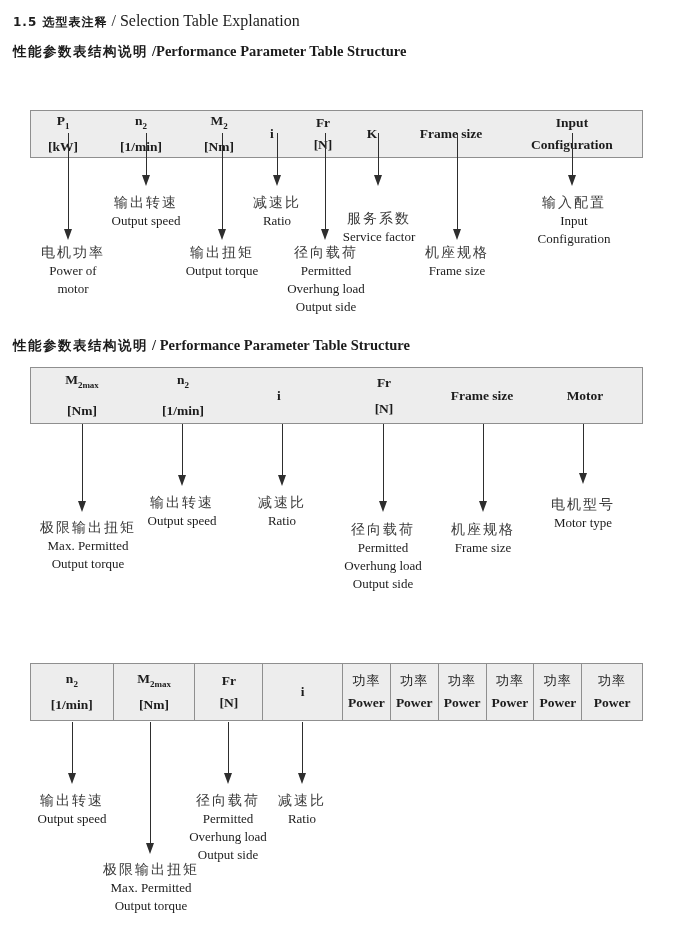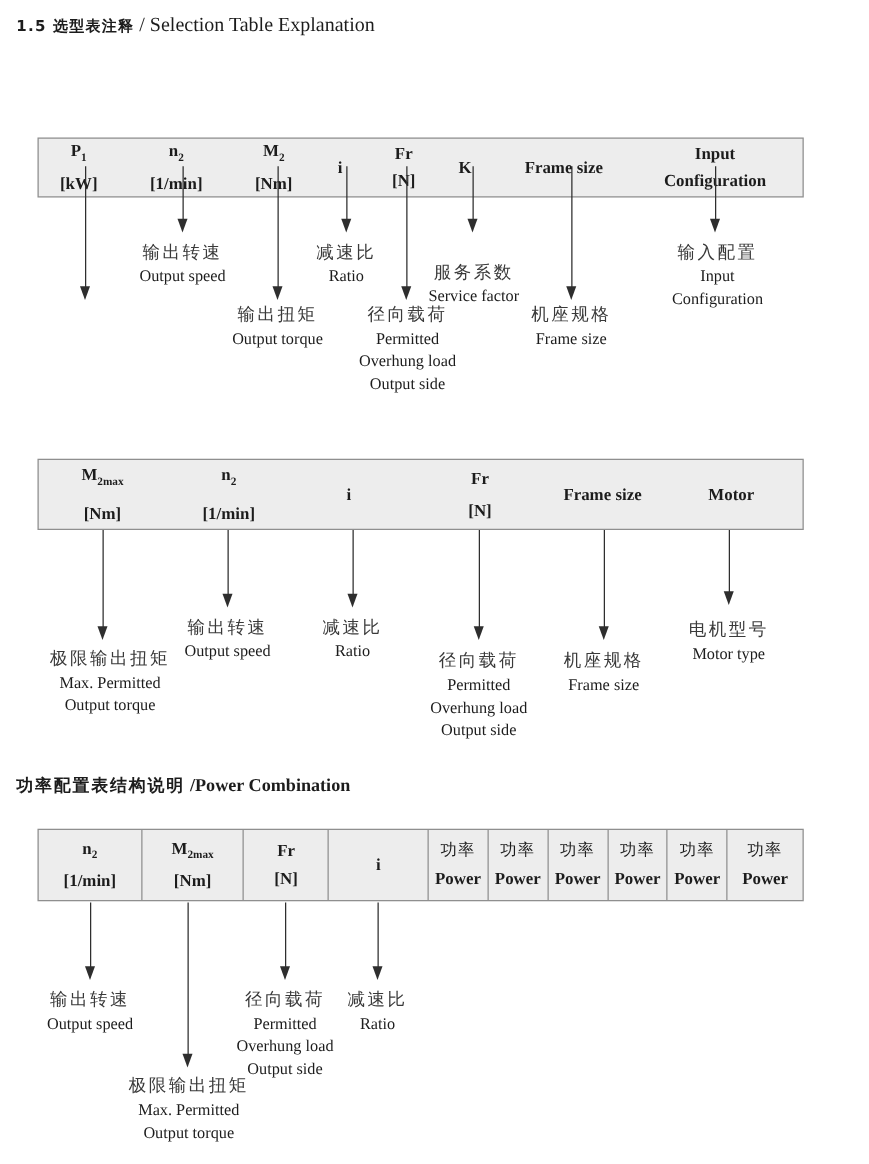--- a/index.html
+++ b/index.html
@@ -38,20 +38,24 @@
 </head>
 <body>
 
 <div class="page">
 
   <div class="title">
     <span class="zh">1.5 选型表注释</span>
     <span class="en">/ Selection Table Explanation</span>
   </div>
 
+  <div class="h2" style="top:42px">
+    <span class="zh">性能参数表结构说明</span>
+    <span class="en">/Performance Parameter Table Structure</span>
+  </div>
 
   <div class="tbl tbl1">
     <div class="cell" style="left:32px">
       <div><span>P</span><sub class="sub">1</sub></div>
       <div>[kW]</div>
     </div>
     <div class="cell" style="left:110px">
       <div><span>n</span><sub class="sub">2</sub></div>
       <div>[1/min]</div>
     </div>
@@ -104,20 +108,25 @@
     </div>
   <div class="arrow" style="left:457px;top:133px;height:107px">
       <i class="shaft"></i>
       <i class="head"></i>
     </div>
   <div class="arrow" style="left:572px;top:133px;height:53px">
       <i class="shaft"></i>
       <i class="head"></i>
     </div>
 
+  <div class="lbl" style="left:73px;top:243px">
+    <div class="zh">电机功率</div>
+      <div class="en">Power of</div>
+      <div class="en">motor</div>
+  </div>
   <div class="lbl" style="left:146px;top:193px">
     <div class="zh">输出转速</div>
       <div class="en">Output speed</div>
   </div>
   <div class="lbl" style="left:222px;top:243px">
     <div class="zh">输出扭矩</div>
       <div class="en">Output torque</div>
   </div>
   <div class="lbl" style="left:277px;top:193px">
     <div class="zh">减速比</div>
@@ -136,20 +145,24 @@
   <div class="lbl" style="left:457px;top:243px">
     <div class="zh">机座规格</div>
       <div class="en">Frame size</div>
   </div>
   <div class="lbl" style="left:574px;top:193px">
     <div class="zh">输入配置</div>
       <div class="en">Input</div>
       <div class="en">Configuration</div>
   </div>
 
+  <div class="h2" style="top:336px">
+    <span class="zh">性能参数表结构说明</span>
+    <span class="en">/ Performance Parameter Table Structure</span>
+  </div>
 
   <div class="tbl tbl2">
     <div class="cell" style="left:51px">
       <div><span>M</span><sub class="sub">2max</sub></div>
       <div>[Nm]</div>
     </div>
     <div class="cell" style="left:152px">
       <div><span>n</span><sub class="sub">2</sub></div>
       <div>[1/min]</div>
     </div>
@@ -214,24 +227,20 @@
   </div>
   <div class="lbl" style="left:483px;top:520px">
     <div class="zh">机座规格</div>
       <div class="en">Frame size</div>
   </div>
   <div class="lbl" style="left:583px;top:495px">
     <div class="zh">电机型号</div>
       <div class="en">Motor type</div>
   </div>
 
-  <div class="h2" style="top:620px">
-    <span class="zh">功率配置表结构说明</span>
-    <span class="en">/Power Combination</span>
-  </div>
 
   <div class="tbl tbl3">
     <div class="c3" style="width:83px">
       <div><span>n</span><sub class="sub">2</sub></div>
       <div>[1/min]</div>
     </div>
     <div class="c3" style="width:82px">
       <div><span>M</span><sub class="sub">2max</sub></div>
       <div>[Nm]</div>
     </div>

